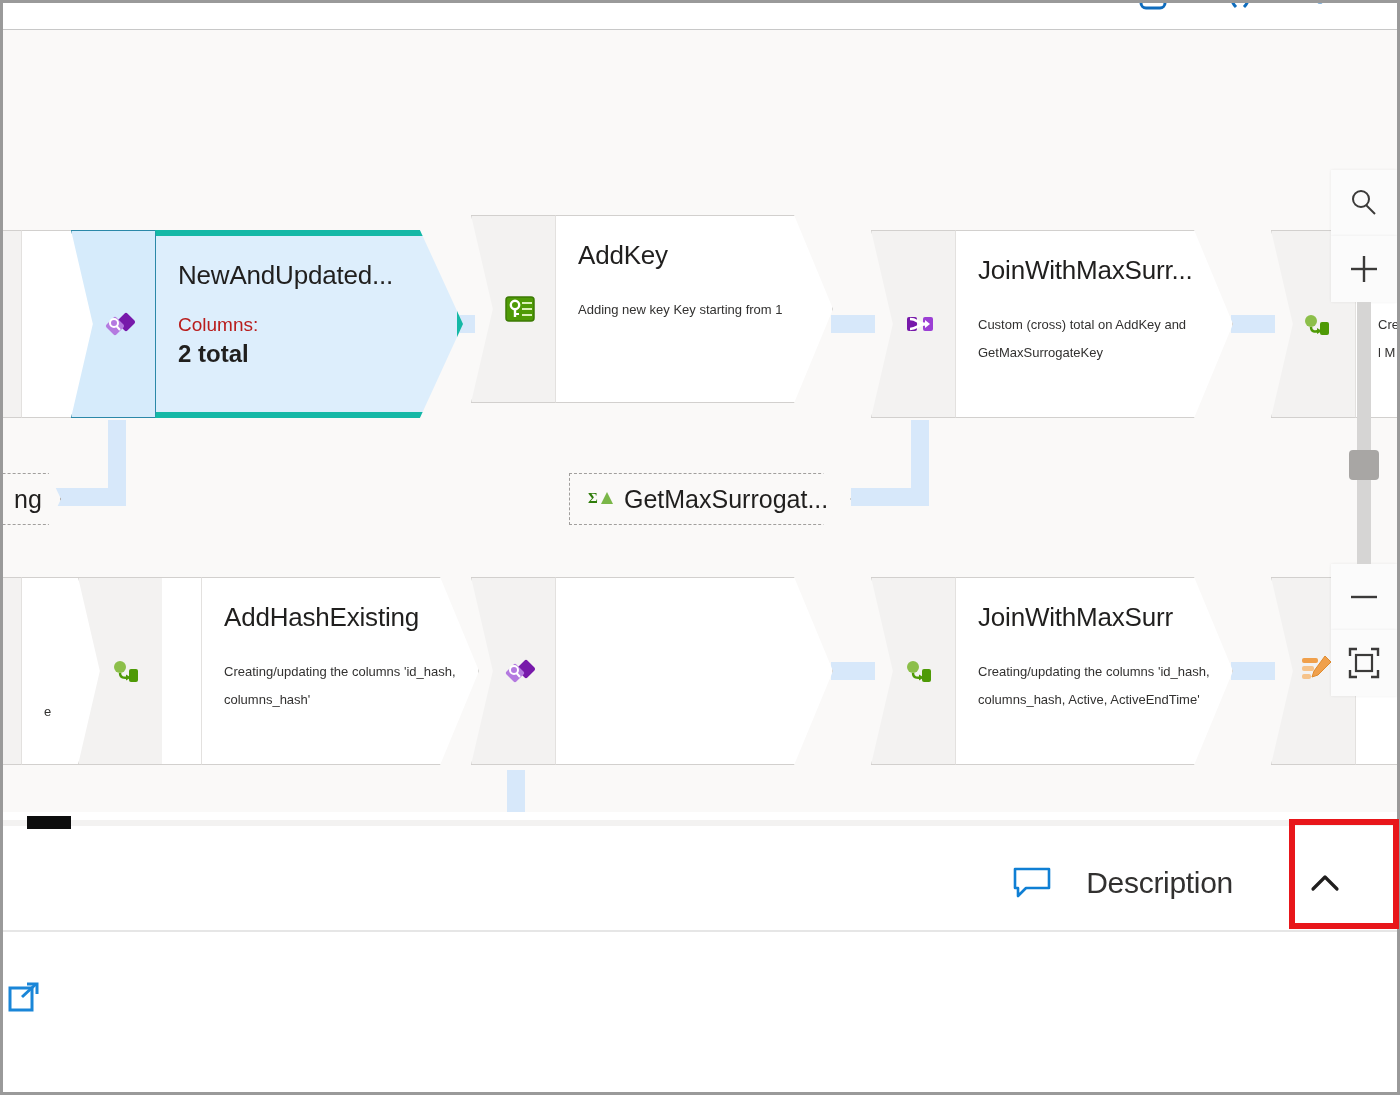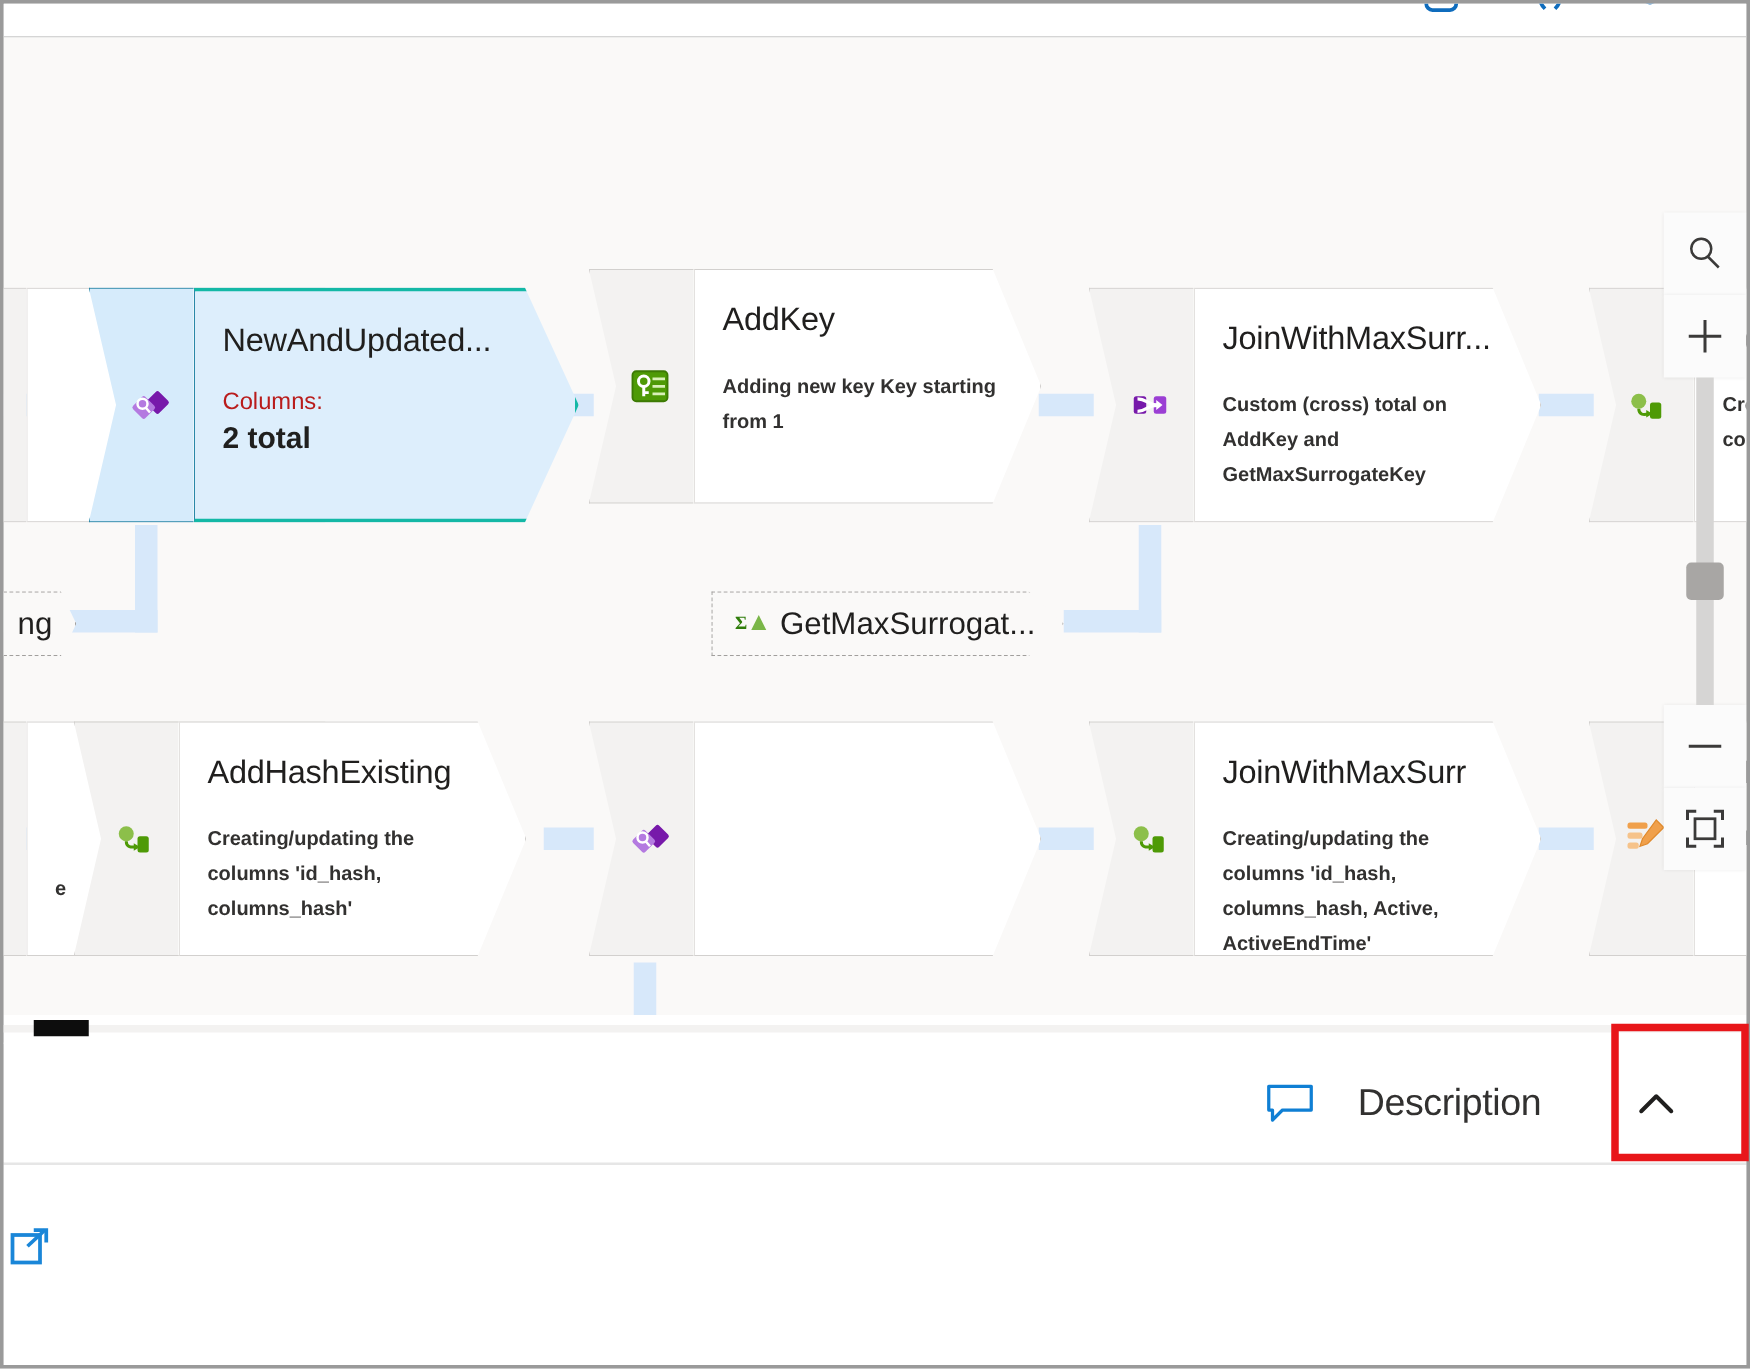--- a/index.html
+++ b/index.html
@@ -74,36 +74,36 @@
     clip-path: polygon(0 0, 86% 0, 100% 50%, 86% 100%, 0 100%);
     padding: 24px 22px 10px 22px;
     overflow: hidden;
   }
   .node .title {
     font-size: 26px; color: #201f1e; letter-spacing: -.2px;
     white-space: nowrap; line-height: 30px;
   }
   .node .desc {
     margin-top: 26px;
-    font-size: 16px; color: #323130; line-height: 28px; font-weight: bold;
+    font-size: 13px; color: #323130; line-height: 28px;
   }
   .node .plus {
     position: absolute; right: -28px; bottom: -4px;
     font-size: 38px; color: #1b1a19; font-weight: 300; line-height: 1;
   }
 
   
   .node.selected .chev {
     background: #d6ebfb;
     border: 1px solid #2b88a8;
     border-right: none;
   }
   .node.selected .body {
     background: #ddeefc;
-    border: 3px solid #14b8a6;
+    border: 6px solid #14b8a6;
     border-left: 1px solid #2b88a8;
   }
   .node.selected .sub-label { font-size: 19px; color: #b91c1c; line-height: 26px; margin-top: 21px; }
   .node.selected .sub-value { font-size: 24px; color: #201f1e; font-weight: 600; line-height: 32px; }
 
   
   .node.partial .body { background: #ffffff; }
 
   
   .dashed-node {
@@ -330,21 +330,21 @@
     </div>
 
     <div class="node partial" style="left:-66px; top:547px;">
       <div class="chev"></div>
       <div class="body" style="position:relative;">
         <div class="desc" style="margin-top:96px;">e</div>
         <div class="plus" style="right:190px;">+</div>
       </div>
     </div>
 
-    <div class="node" style="left:56px; top:547px;">
+    <div class="node" style="left:75px; top:547px;gap:39px;">
       <div class="chev">
         <div class="chev-ic">
           <svg viewBox="0 0 34 34" width="34" height="34">
             <circle cx="10" cy="13" r="6" fill="#8cbf4a"></circle>
             <rect x="19" y="15" width="9" height="13" rx="2" fill="#4e9a06"></rect>
             <path d="M10 19 C10 24, 14 24, 18 23.5" stroke="#4e9a06" stroke-width="2.4" fill="none"></path>
             <path d="M16 20.5 L21 23.5 L16 26.5 Z" fill="#4e9a06"></path>
           </svg>
         </div>
       </div>

